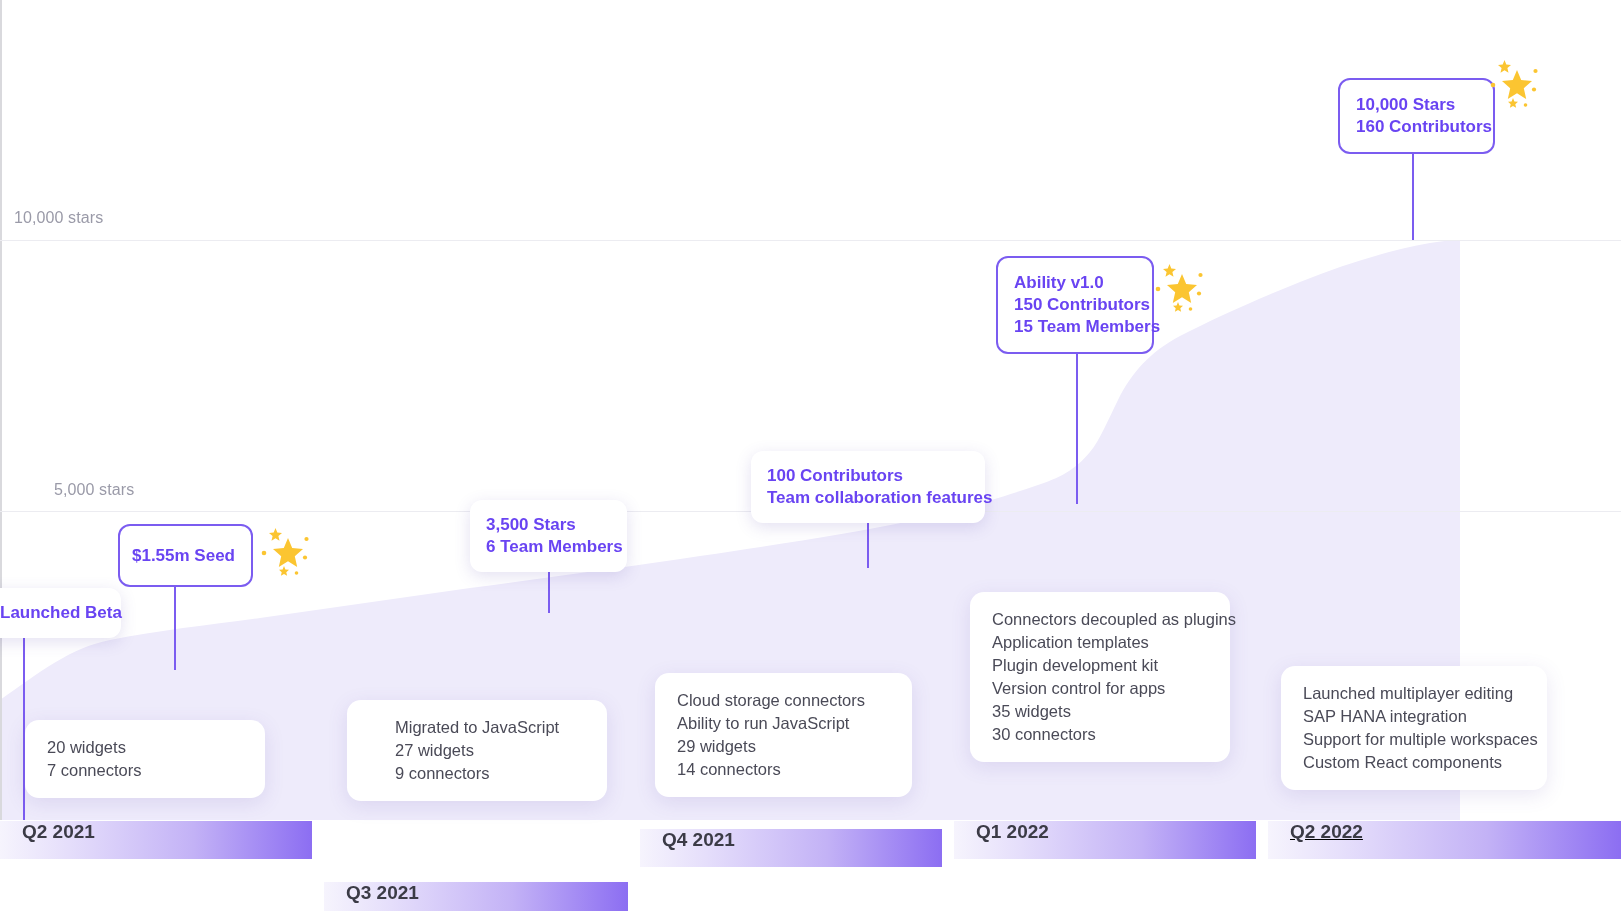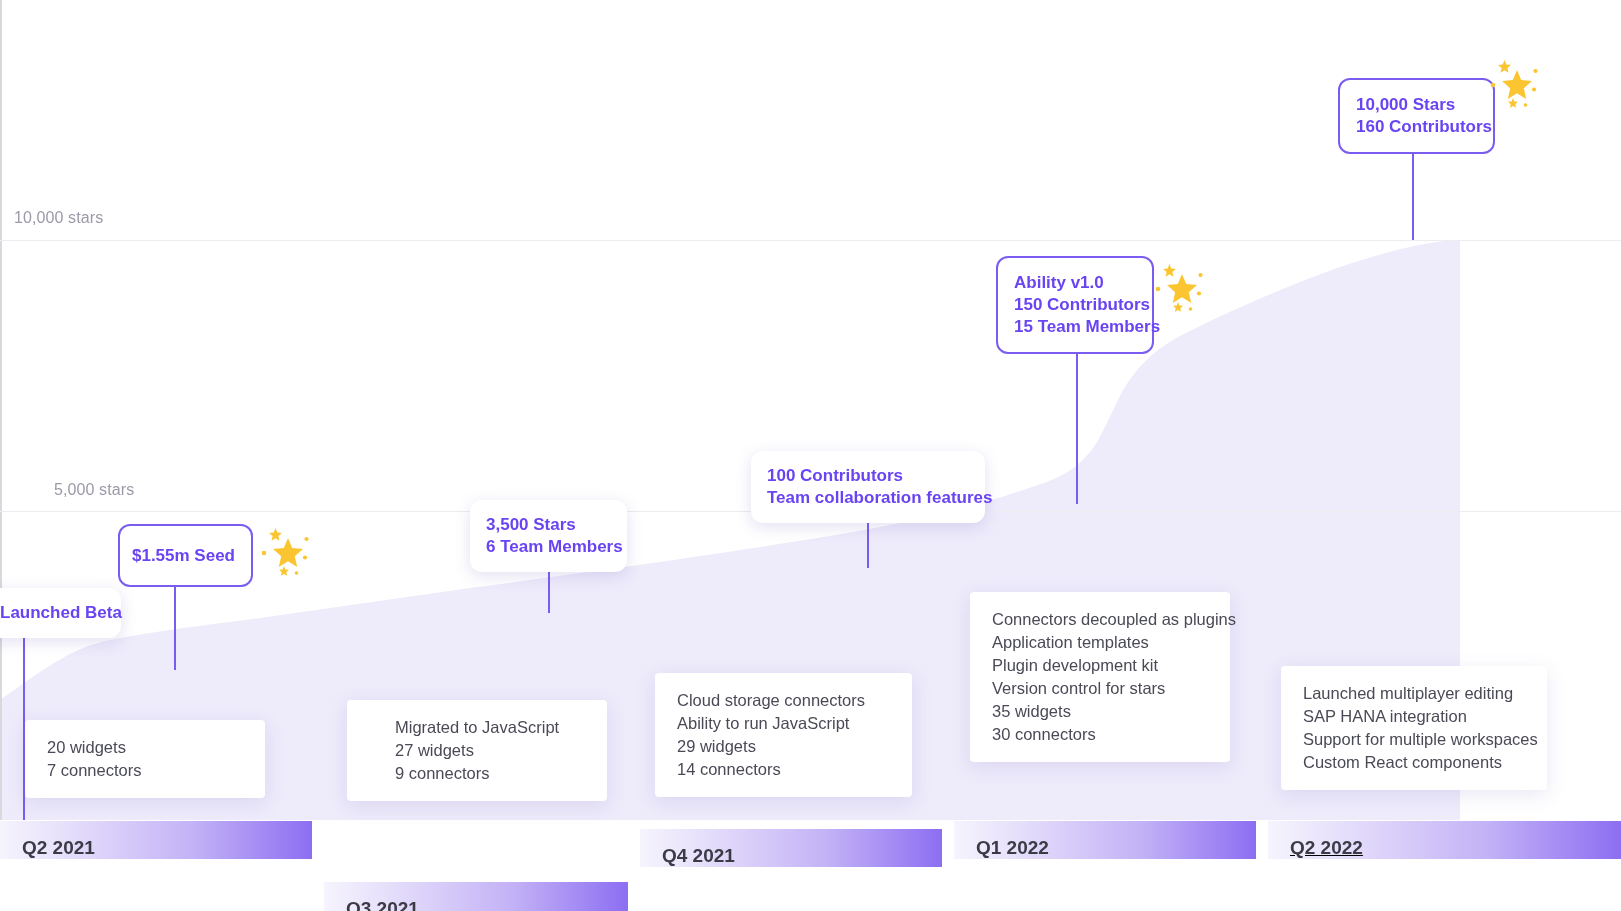--- a/index.html
+++ b/index.html
@@ -45,41 +45,41 @@
     white-space:nowrap;
   }
   .callout.bordered{border:2px solid #7b5cf0;}
   .callout.shadowed{box-shadow:0 4px 16px rgba(90,70,170,.17);}
   .callout .line{display:block;}
 
   
   .card{
     position:absolute;
     background:#ffffff;
-    border-radius:4px;
+    border-radius:14px;
     box-sizing:border-box;
     padding:16px 22px;
     box-shadow:0 5px 20px rgba(90,70,170,.13);
     color:#4a4a57;
     font-size:16.5px;
     line-height:23px;
     white-space:nowrap;
   }
   .card .line{display:block;}
 
   
   .sparkle{position:absolute;pointer-events:none;}
 
   
   .qbar{
     position:absolute;
     height:38px;
     background:linear-gradient(90deg,#f6f4fd 0%,#e5defb 22%,#c3b2f6 62%,#8c6ef2 100%);
     display:flex;
-    align-items:flex-end;
+    align-items:flex-start;
   }
   .qbar .qlabel{
     font-size:19px;
     font-weight:bold;
     color:#3b3b46;
     padding-left:22px;
     white-space:nowrap;
   }
 </style>
 </head>
@@ -199,21 +199,21 @@
     <span class="line">Cloud storage connectors</span>
     <span class="line">Ability to run JavaScript</span>
     <span class="line">29 widgets</span>
     <span class="line">14 connectors</span>
   </div>
 
   <div class="card" style="left:970px;top:592px;width:260px;">
     <span class="line">Connectors decoupled as plugins</span>
     <span class="line">Application templates</span>
     <span class="line">Plugin development kit</span>
-    <span class="line">Version control for stars</span>
+    <span class="line">Version control for apps</span>
     <span class="line">35 widgets</span>
     <span class="line">30 connectors</span>
   </div>
 
   <div class="card" style="left:1281px;top:666px;width:266px;">
     <span class="line">Launched multiplayer editing</span>
     <span class="line">SAP HANA integration</span>
     <span class="line">Support for multiple workspaces</span>
     <span class="line">Custom React components</span>
   </div>

